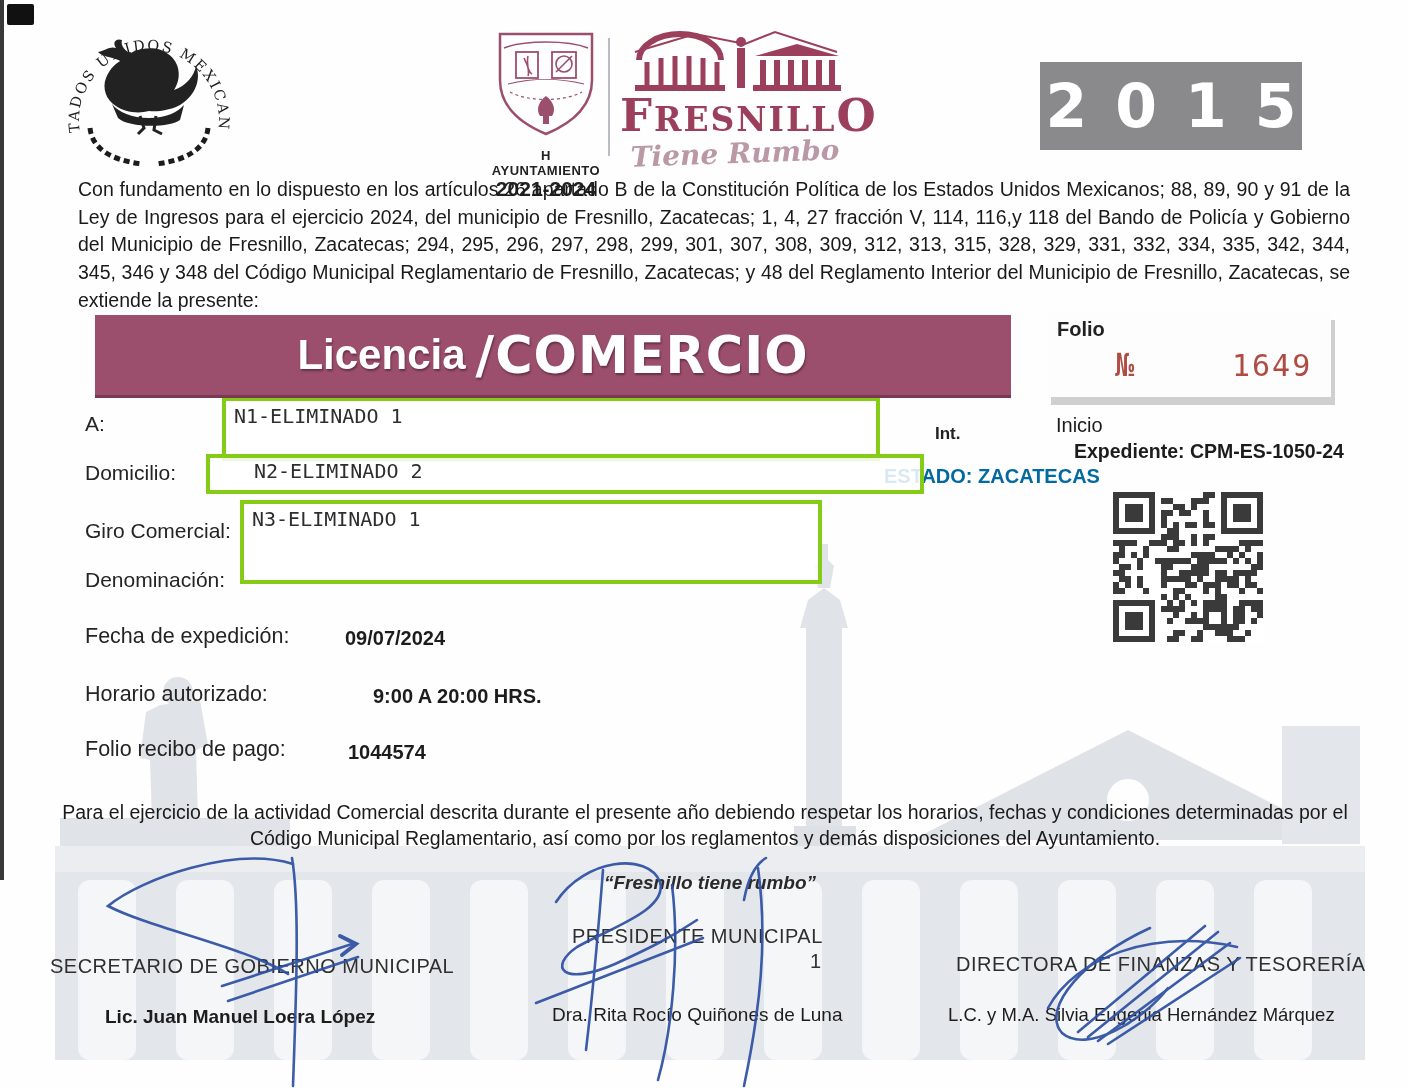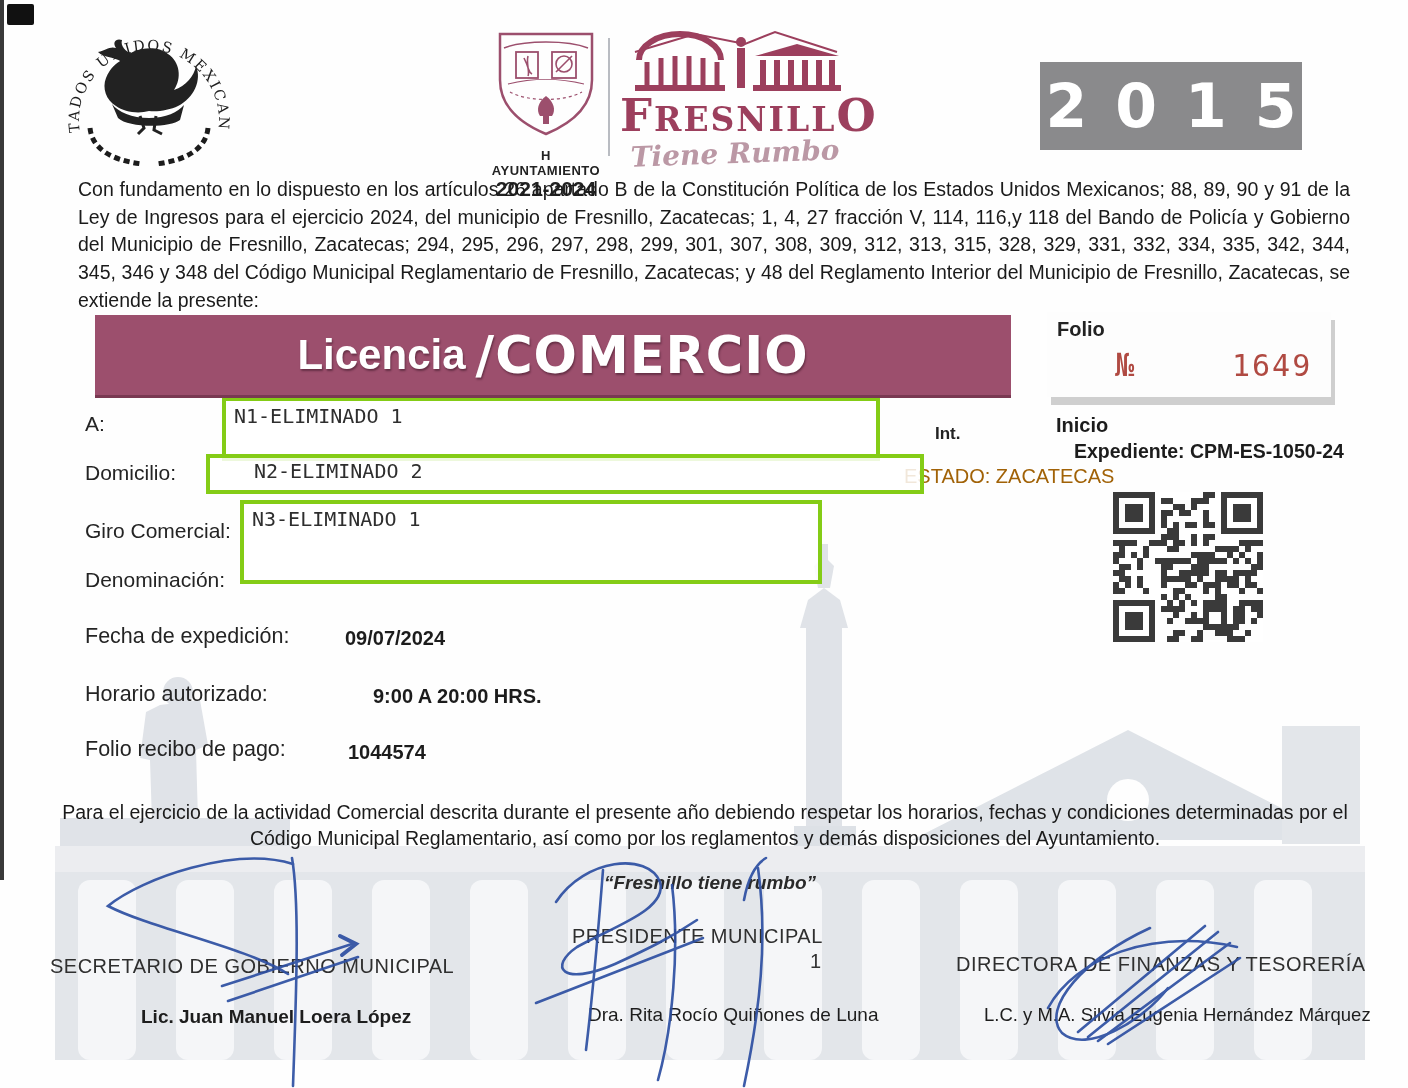--- a/index.html
+++ b/index.html
@@ -52,31 +52,31 @@
   .folio-no{position:absolute;left:68px;top:34px;font-size:32px;color:#b04a42;font-family:"DejaVu Sans Mono","Liberation Mono",monospace;}
   .folio-num{position:absolute;left:185px;top:36px;font-size:30px;color:#b04a42;font-family:"DejaVu Sans Mono","Liberation Mono",monospace;letter-spacing:2px;}
   
   .flabel{font-size:21px;color:#242424;z-index:1;}
   .fbox{border:4px solid #84cc16;background:rgba(255,255,255,.85);z-index:1;}
   .fval{font-family:"DejaVu Sans Mono","Liberation Mono",monospace;font-size:20px;color:#2e2e2e;padding:3px 8px;}
   .box-a{left:222px;top:397px;width:650px;height:56px;}
   .box-dom{left:206px;top:454px;width:674px;height:32px;padding-left:36px;}
   .box-giro{left:240px;top:500px;width:574px;height:76px;}
   .rinfo-int{left:935px;top:424px;font-size:17px;font-weight:bold;color:#222;}
-  .rinfo-inicio{left:1056px;top:414px;font-size:20px;font-weight:bold;color:#1c1c1c;}
+  .rinfo-inicio{left:1056px;top:414px;font-size:20px;font-weight:normal;color:#1c1c1c;}
   .rinfo-exp{left:1074px;top:440px;font-size:19.5px;font-weight:600;color:#1c1c1c;}
-  .rinfo-estado{left:904px;top:465px;font-size:20px;font-weight:normal;color:#a16207;}
+  .rinfo-estado{left:884px;top:465px;font-size:20px;font-weight:bold;color:#0369a1;}
   .qr{left:1113px;top:492px;width:150px;height:150px;z-index:1;}
   .drow-label{left:85px;font-size:21.5px;color:#242424;}
   .drow-val{left:345px;font-size:20px;font-weight:bold;color:#1c1c1c;}
   
   .closing{left:60px;top:799px;width:1290px;text-align:center;font-size:19.5px;line-height:1.35;color:#1a1a1a;z-index:1;}
   .slogan{left:500px;top:872px;width:420px;text-align:center;font-style:italic;font-weight:bold;font-size:19px;color:#2a2a2a;z-index:1;}
   .sig-title{font-size:20px;color:#2f2f2f;letter-spacing:.5px;z-index:1;white-space:nowrap;}
-  .sig-name{font-size:19px;color:#1d1d1d;z-index:1;white-space:nowrap;margin-left:36px;}
+  .sig-name{font-size:19px;color:#1d1d1d;z-index:1;white-space:nowrap;}
   .t-sec{left:50px;top:955px;}
   .t-pres{left:572px;top:925px;}
   .t-dir{left:956px;top:953px;}
   .n-sec{left:105px;top:1006px;font-weight:bold;}
   .n-pres{left:552px;top:1004px;}
   .n-dir{left:948px;top:1004px;font-size:18.5px;}
   .stray{left:810px;top:950px;font-size:20px;color:#333;z-index:1;}
   .sigs{position:absolute;inset:0;z-index:4;pointer-events:none;}
 </style>
 </head>

